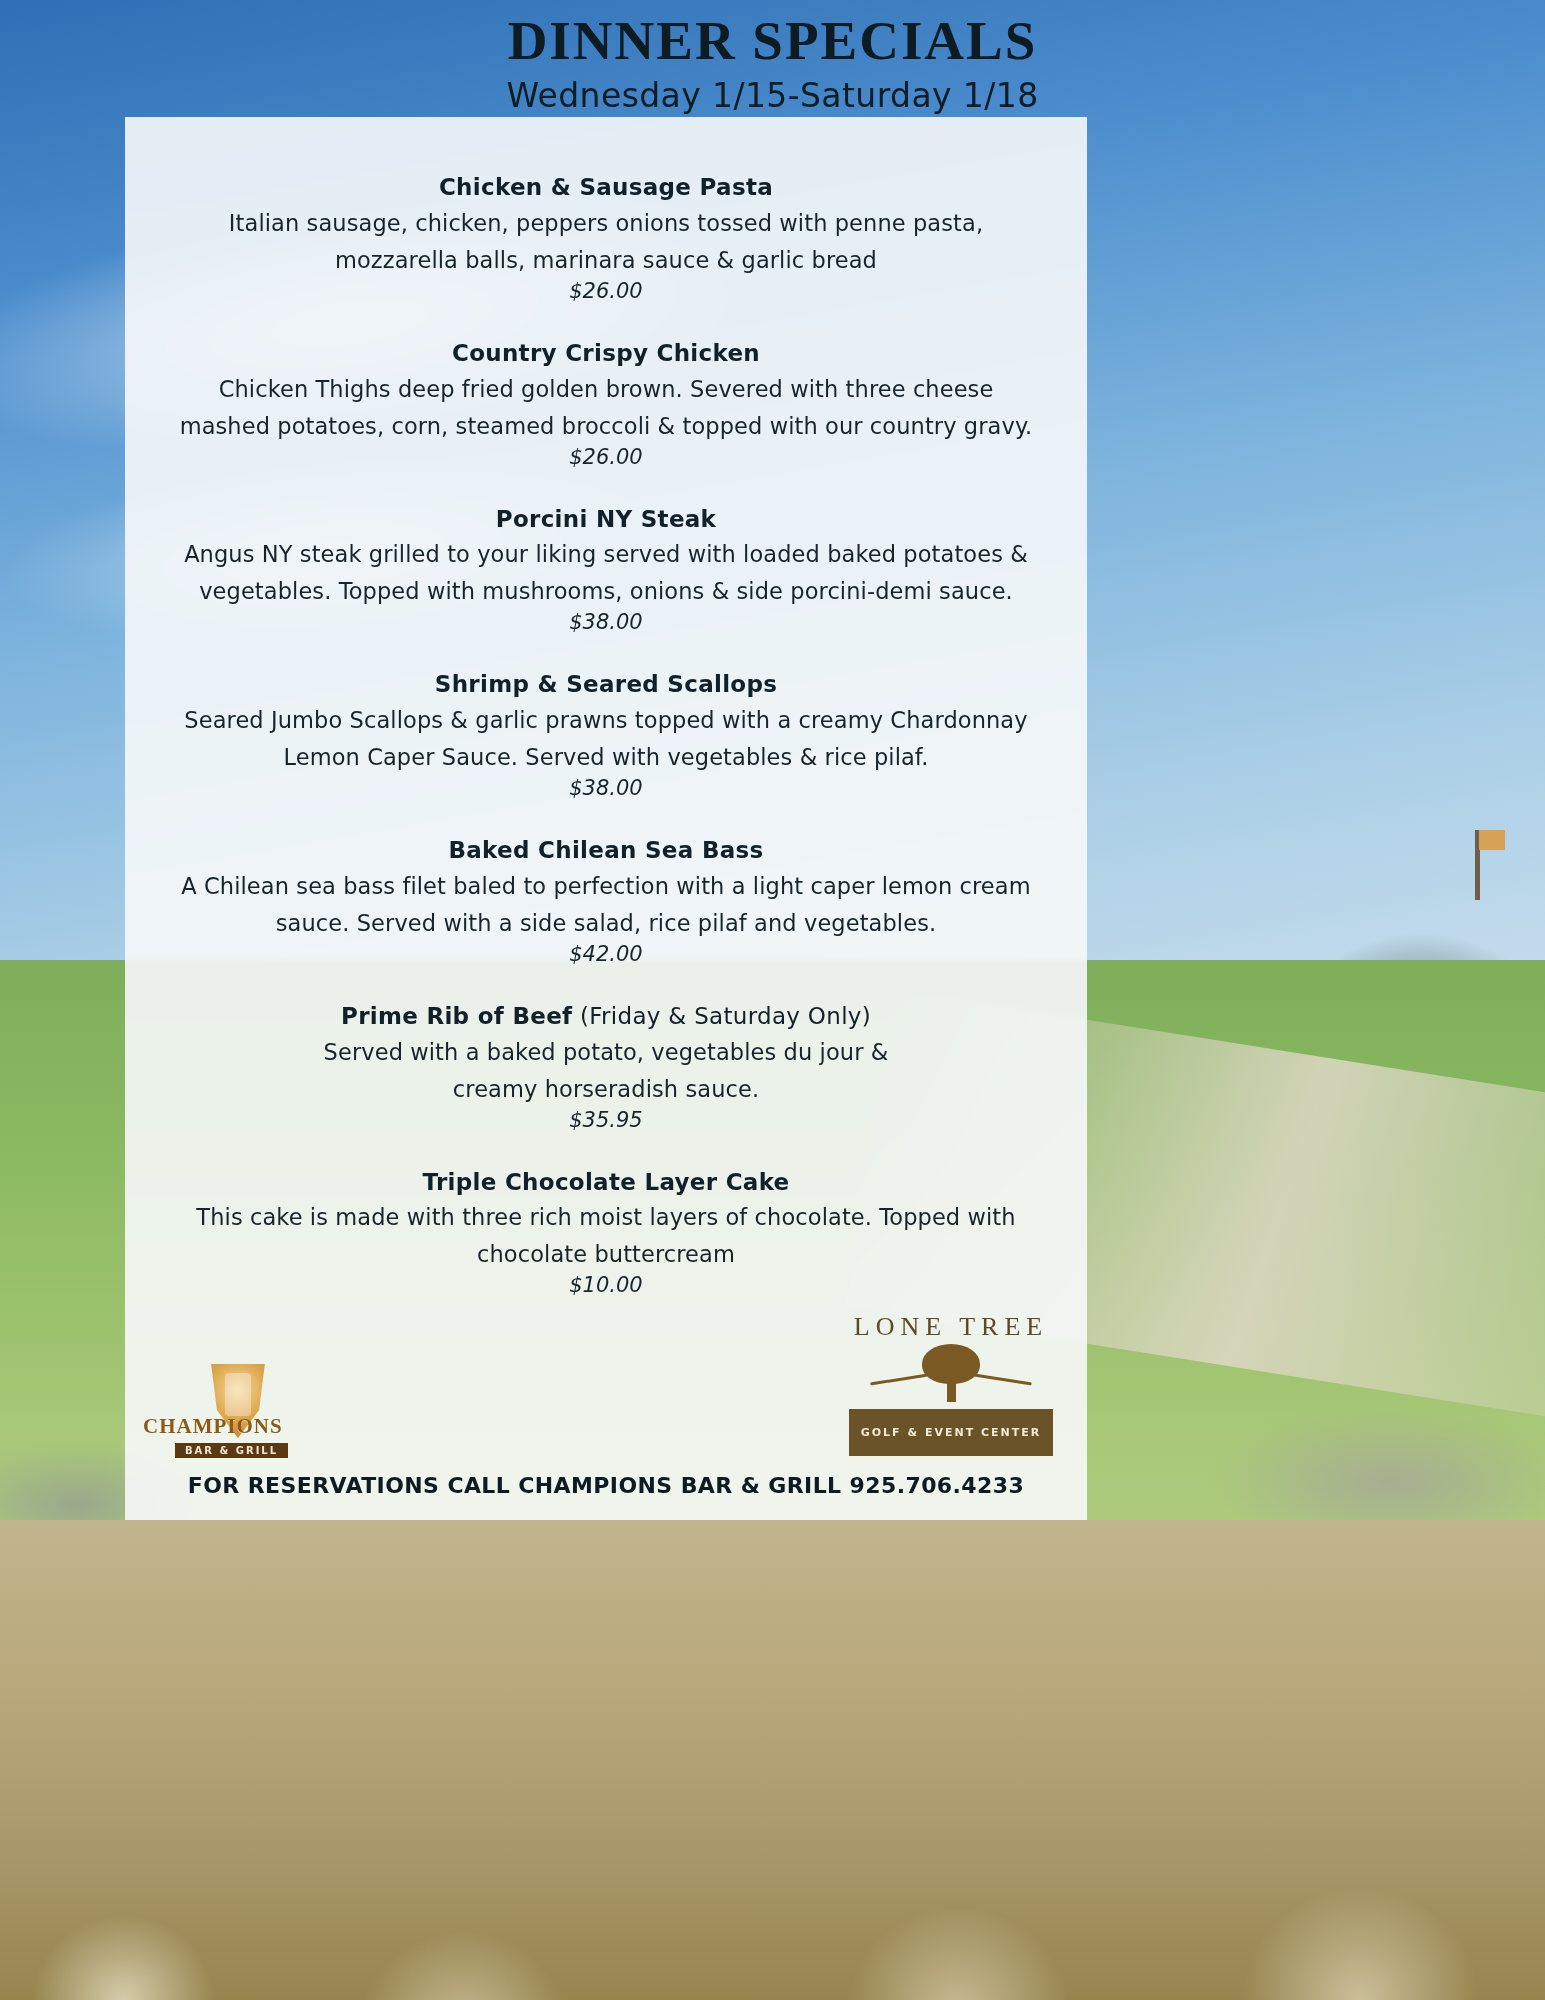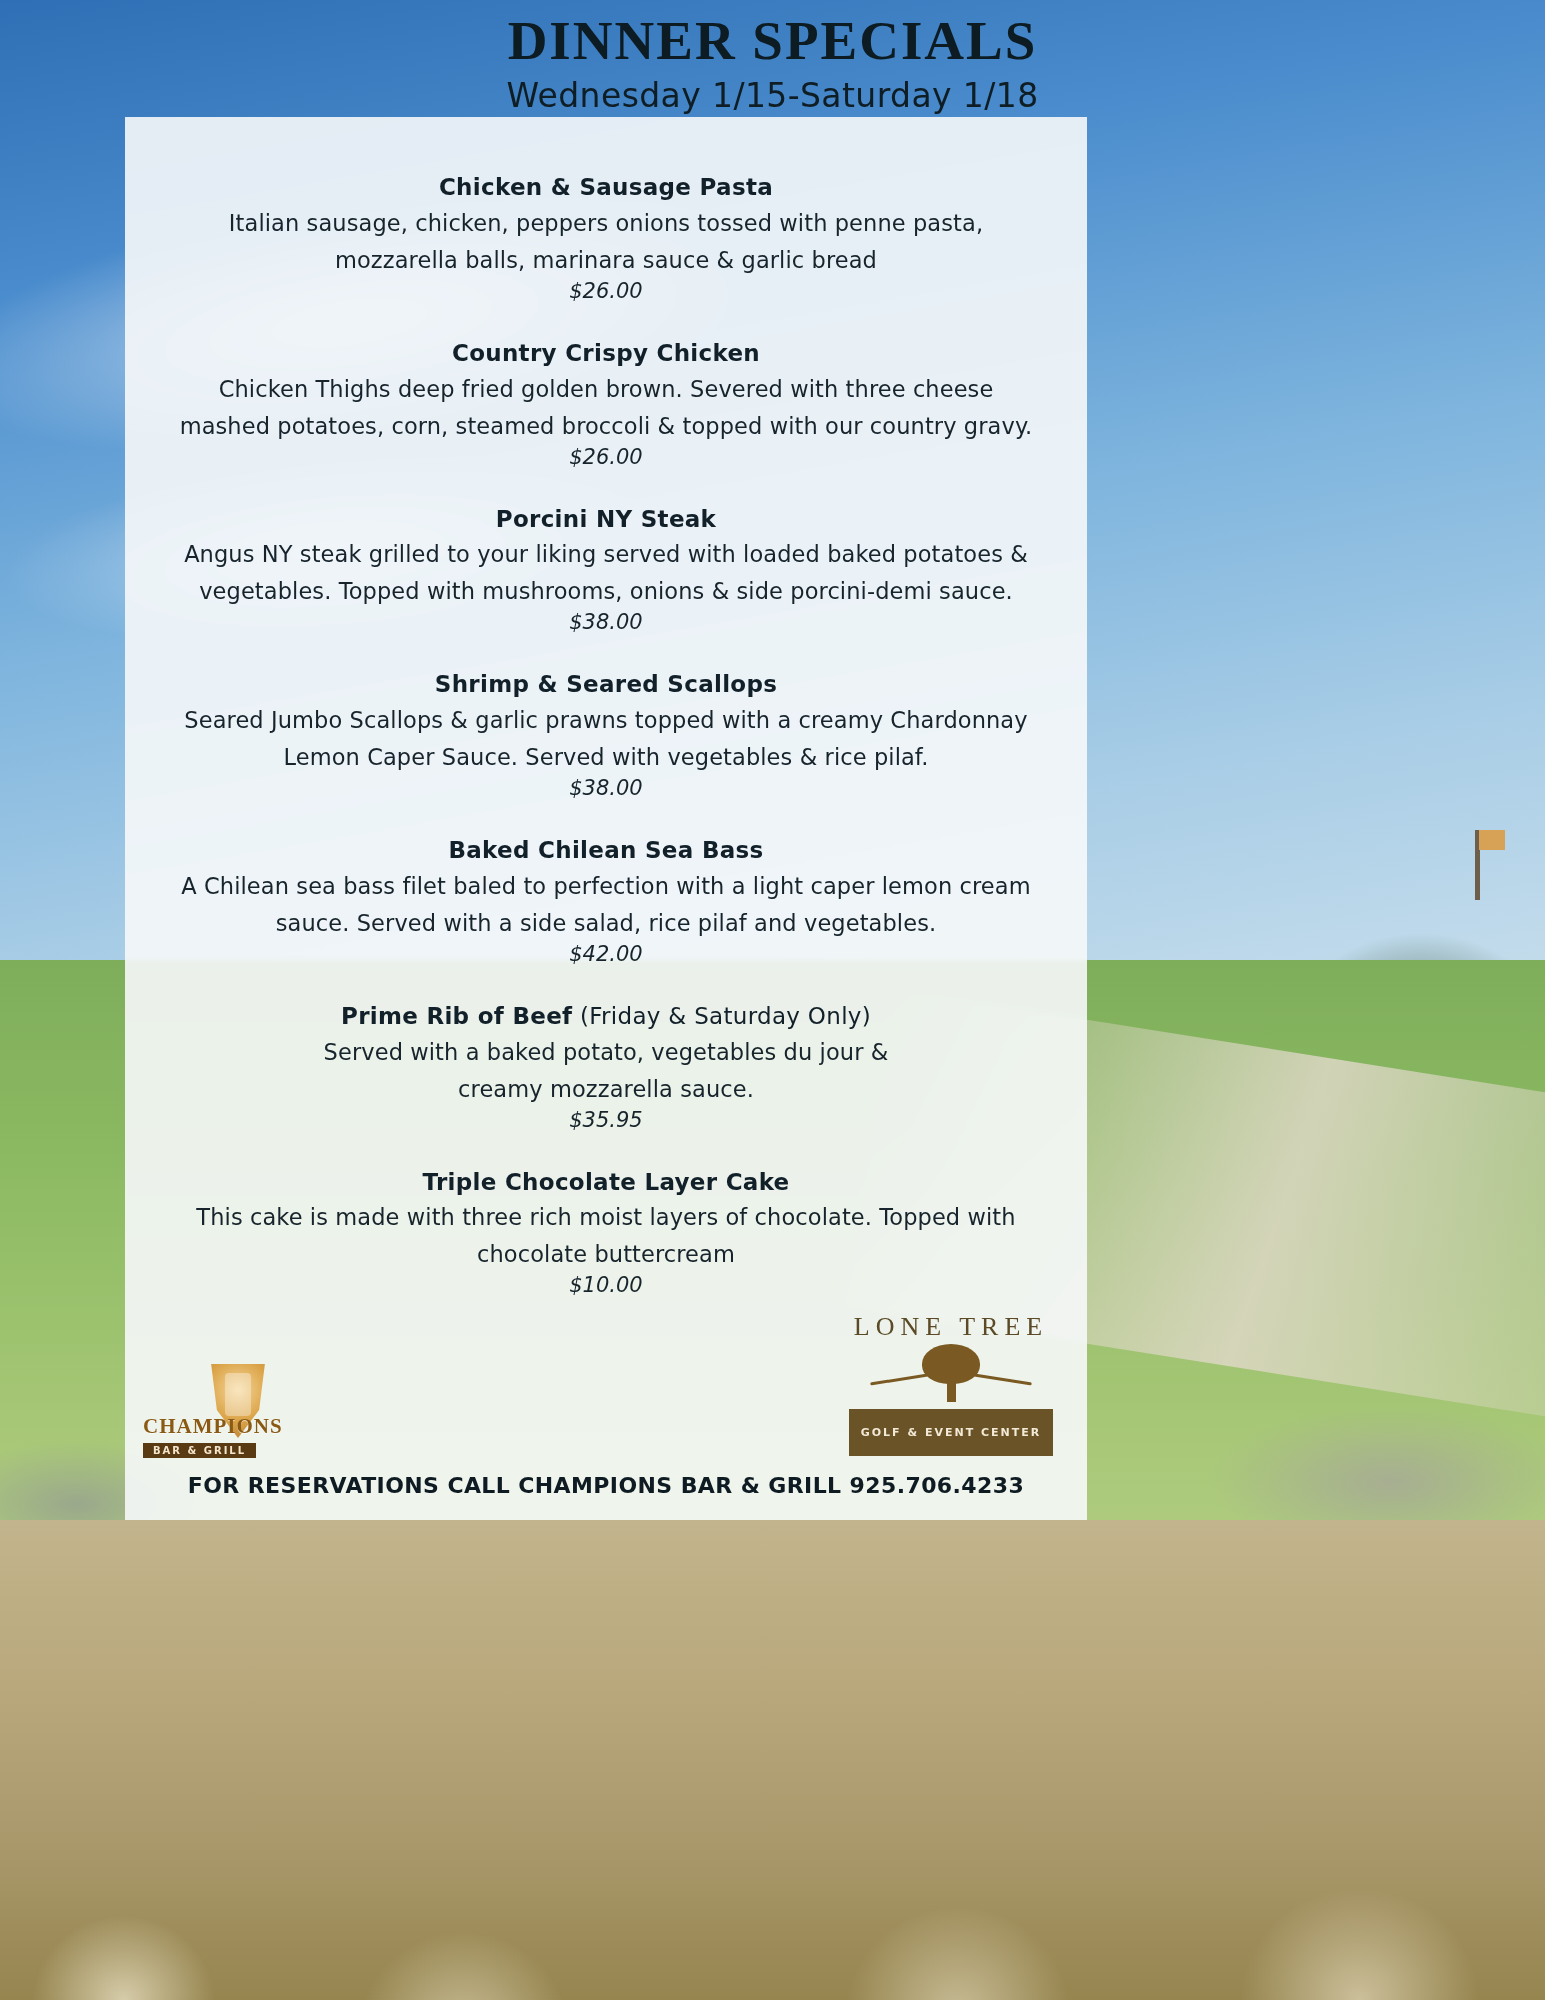--- a/index.html
+++ b/index.html
@@ -212,20 +212,21 @@
   }
   .champ-sub {
     font-size: 10px;
     font-weight: bold;
     letter-spacing: 2px;
     color: #f4e6cd;
     background: #5a3a12;
     display: inline-block;
     padding: 2px 10px;
     margin-top: 1px;
+    margin-left: 32px;
   }
 
   .logo-lonetree {
     position: absolute;
     right: 16px;
     bottom: 2px;
     width: 240px;
     text-align: center;
   }
   .lt-name {
@@ -352,21 +353,21 @@
       <div class="item">
         <div class="item-name"><span>Baked Chilean Sea Bass</span><span class="note"></span></div>
         <div class="item-desc">A Chilean sea bass filet baled to perfection with a light caper lemon cream</div>
         <div class="item-desc">sauce. Served with a side salad, rice pilaf and vegetables.</div>
         <div class="item-price">$42.00</div>
       </div>
 
       <div class="item">
         <div class="item-name"><span>Prime Rib of Beef</span><span class="note"> (Friday &amp; Saturday Only)</span></div>
         <div class="item-desc">Served with a baked potato, vegetables du jour &amp;</div>
-        <div class="item-desc">creamy mozzarella sauce.</div>
+        <div class="item-desc">creamy horseradish sauce.</div>
         <div class="item-price">$35.95</div>
       </div>
 
       <div class="item">
         <div class="item-name"><span>Triple Chocolate Layer Cake</span><span class="note"></span></div>
         <div class="item-desc">This cake is made with three rich moist layers of chocolate. Topped with</div>
         <div class="item-desc">chocolate buttercream</div>
         <div class="item-price">$10.00</div>
       </div>
 

